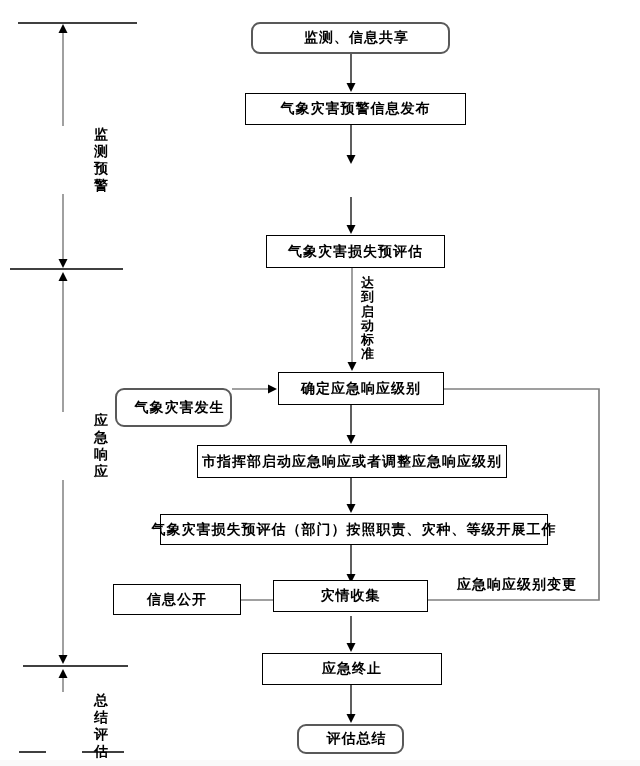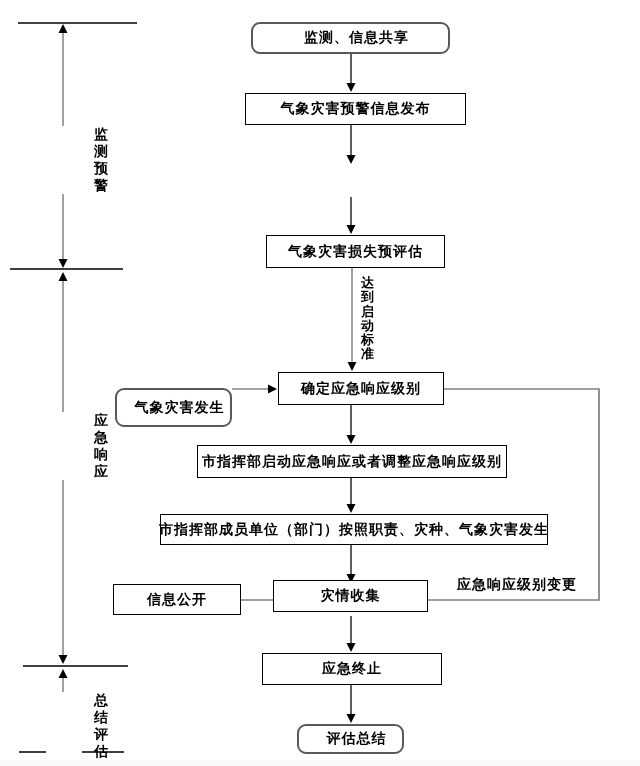--- a/index.html
+++ b/index.html
@@ -106,21 +106,21 @@
     <span>总结</span>
     <span>评估</span>
   </div>
 
   <div class="node rounded" style="left:251px;top:22px;width:199px;height:32px">监测、信息共享</div>
   <div class="node" style="left:245px;top:93px;width:221px;height:32px">气象灾害预警信息发布</div>
   <div class="node" style="left:266px;top:235px;width:179px;height:33px">气象灾害损失预评估</div>
   <div class="node rounded" style="left:115px;top:388px;width:117px;height:39px">气象灾害发生</div>
   <div class="node" style="left:278px;top:372px;width:166px;height:33px">确定应急响应级别</div>
   <div class="node" style="left:197px;top:445px;width:310px;height:33px">市指挥部启动应急响应或者调整应急响应级别</div>
-  <div class="node" style="left:160px;top:514px;width:388px;height:31px">市指挥部成员单位（部门）按照职责、灾种、气象灾害发生</div>
+  <div class="node" style="left:160px;top:514px;width:388px;height:31px">气象灾害损失预评估（部门）按照职责、灾种、等级开展工作</div>
   <div class="node" style="left:113px;top:584px;width:128px;height:31px">信息公开</div>
   <div class="node" style="left:273px;top:580px;width:155px;height:32px">灾情收集</div>
   <div class="node" style="left:262px;top:653px;width:180px;height:32px">应急终止</div>
   <div class="node rounded" style="left:297px;top:724px;width:107px;height:30px">评估总结</div>
 
   <div class="vlabel">达到启动标准</div>
   <div class="hlabel">应急响应级别变更</div>
 
 </div>
 

